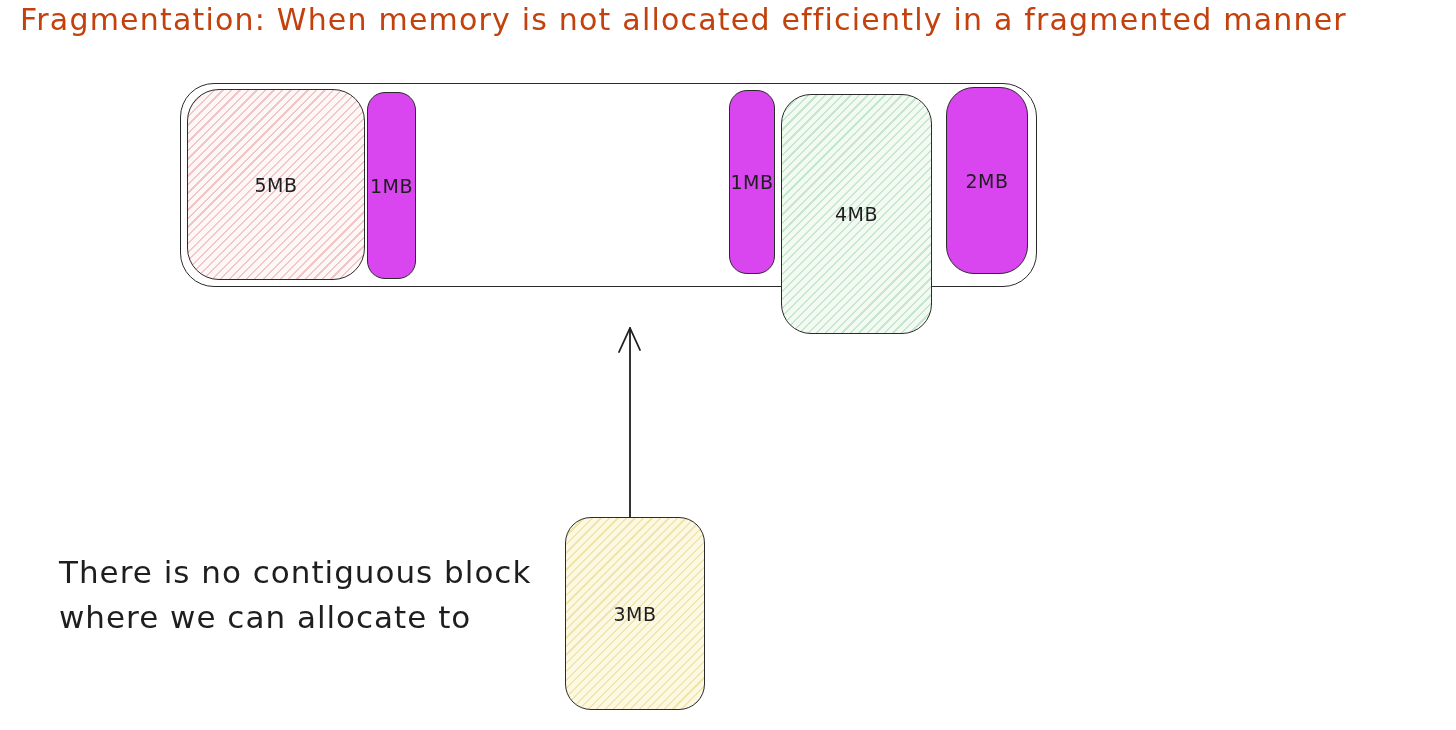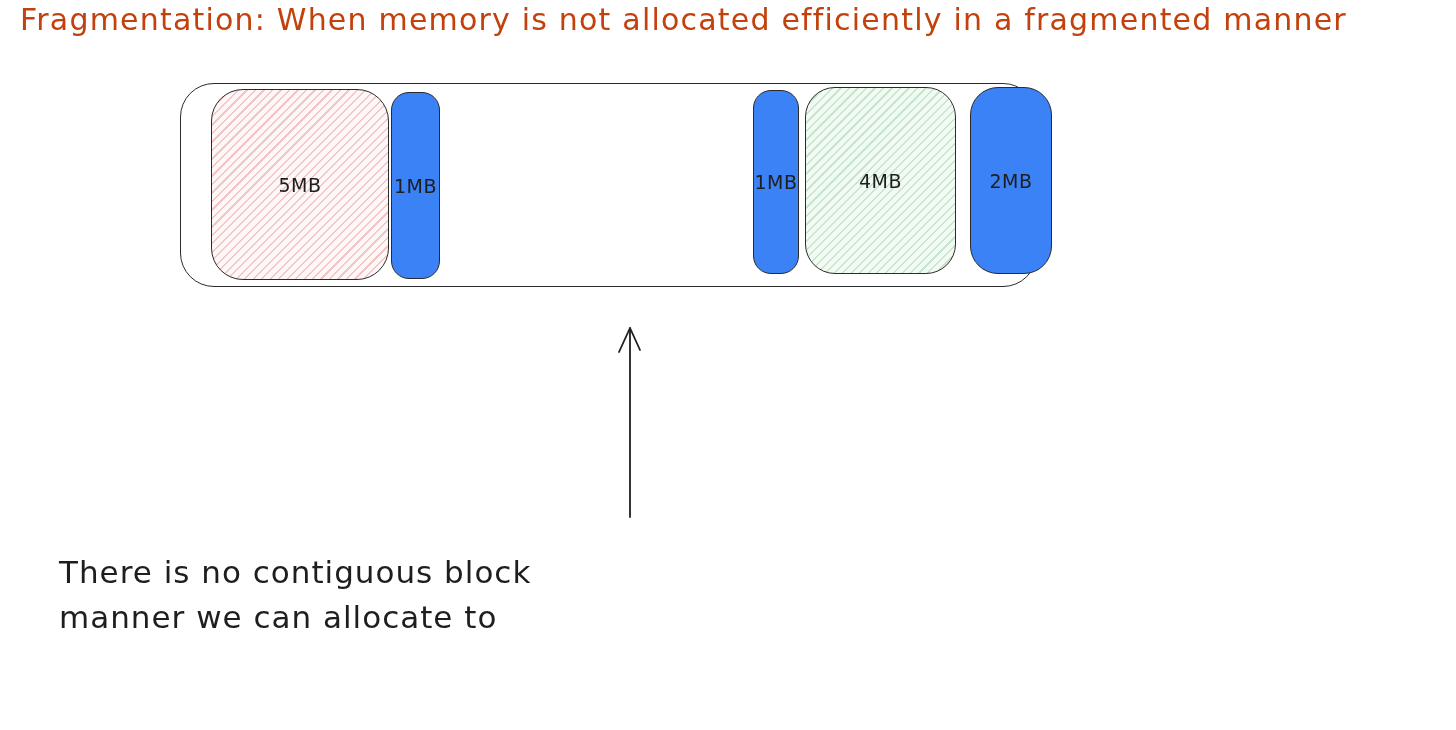--- a/index.html
+++ b/index.html
@@ -43,46 +43,45 @@
   .block {
     position: absolute;
     box-sizing: border-box;
     border: 1.7px solid #2b2b2b;
     display: flex;
     align-items: center;
     justify-content: center;
     font-size: 19px;
     letter-spacing: 0.5px;
     color: #1e1e1e;
-    margin-left: 24px;
   }
   
   .fill-pink {
     background: repeating-linear-gradient(135deg,
       #f3c6c6 0px, #f3c6c6 1.6px, #fdf7f7 1.6px, #fdf7f7 6px);
   }
   .fill-blue {
     background: repeating-linear-gradient(135deg,
       #bcd9ef 0px, #bcd9ef 1.6px, #f3f8fc 1.6px, #f3f8fc 6px);
   }
   .fill-green {
     background: repeating-linear-gradient(135deg,
       #c6e7cc 0px, #c6e7cc 1.6px, #f3faf4 1.6px, #f3faf4 6px);
   }
   .fill-yellow {
     background: repeating-linear-gradient(135deg,
       #f0e5ae 0px, #f0e5ae 1.6px, #fcf8e2 1.6px, #fcf8e2 6px);
   }
-  .fill-white { background: #3b82f6; }
+  .fill-white { background: #d946ef; }
 
   .block-5mb  { left: 6px;   top: 5px; width: 178px; height: 191px; border-radius: 32px; }
   .block-1mb-a{ left: 186px; top: 8px; width: 49px;  height: 187px; border-radius: 18px; }
   .block-9mb  { left: 241px; top: 3px; width: 294px; height: 192px; border-radius: 30px; }
   .block-1mb-b{ left: 548px; top: 6px; width: 46px;  height: 184px; border-radius: 18px; }
-  .block-4mb  { left: 600px; top: 3px; width: 151px; height: 187px; border-radius: 30px; }
+  .block-4mb  { left: 600px; top: 10px; width: 151px; height: 240px; border-radius: 30px; }
   .block-2mb  { left: 765px; top: 3px; width: 82px;  height: 187px; border-radius: 28px; }
 
   .arrow-up {
     position: absolute;
     left: 608px;
     top: 322px;
     width: 44px;
     height: 198px;
   }
   .incoming-block {
@@ -136,19 +135,22 @@
       <span>2MB</span>
     </div>
   </div>
 
   <svg class="arrow-up" viewBox="0 0 44 198" xmlns="http://www.w3.org/2000/svg">
     <path d="M 22 195 L 22 8" stroke="#1e1e1e" stroke-width="1.8" fill="none" stroke-linecap="round"></path>
     <path d="M 22 6 L 11 30" stroke="#1e1e1e" stroke-width="1.8" fill="none" stroke-linecap="round"></path>
     <path d="M 22 6 L 32 28" stroke="#1e1e1e" stroke-width="1.8" fill="none" stroke-linecap="round"></path>
   </svg>
 
+  <div class="incoming-block fill-yellow">
+    <span>3MB</span>
+  </div>
 
   <div class="caption">
     <div>There is no contiguous block</div>
-    <div>manner we can allocate to</div>
+    <div>where we can allocate to</div>
   </div>
 
 </div>
 
 </body></html>

